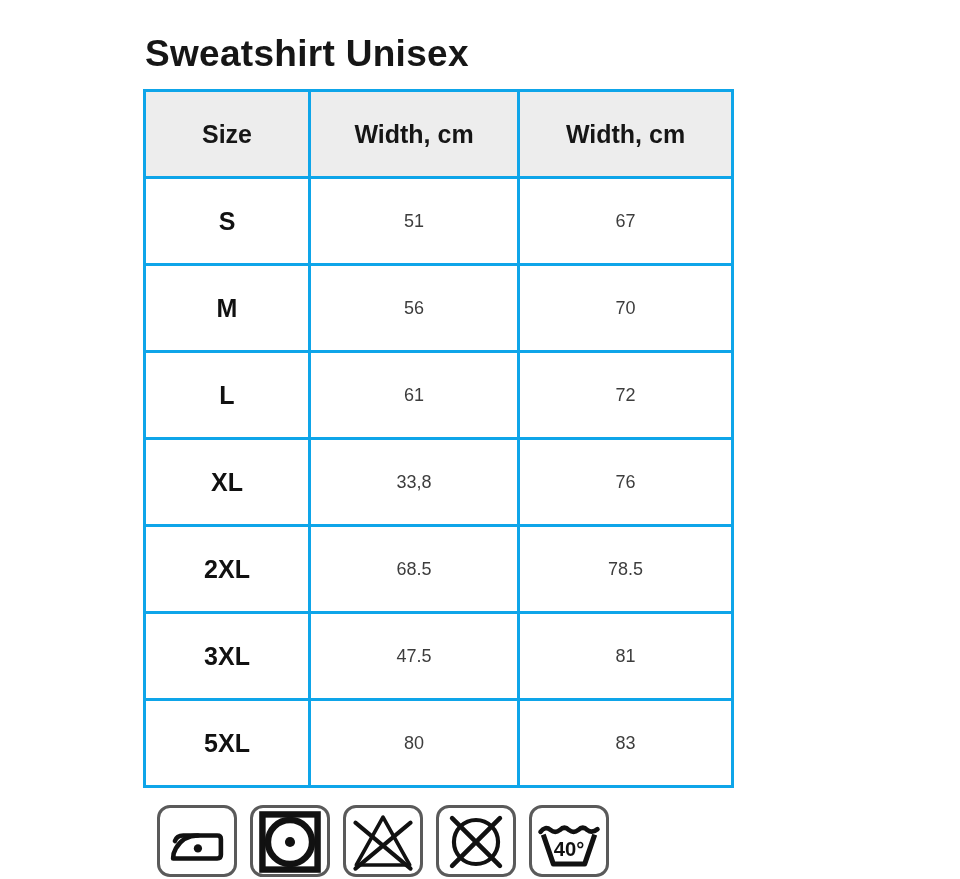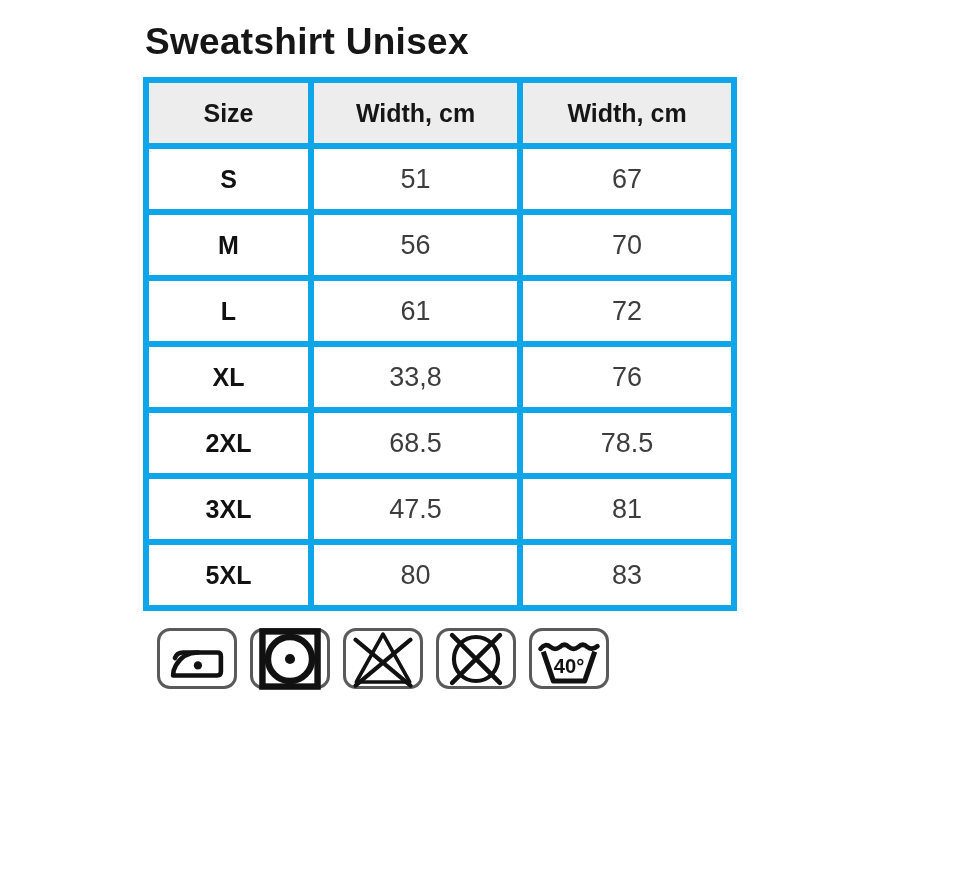--- a/index.html
+++ b/index.html
@@ -10,78 +10,77 @@
   body {
     width: 960px;
     height: 879px;
     position: relative;
     overflow: hidden;
     font-family: "Liberation Sans", sans-serif;
   }
   .page {
     position: absolute;
     left: 143px;
-    top: 20px;
+    top: 32px;
   }
   .title {
     margin: 0 0 13px 2px;
     font-size: 37px;
     line-height: 44px;
     font-weight: 700;
     color: #161616;
     letter-spacing: 0.3px;
   }
   table.size-chart {
     border-collapse: collapse;
     table-layout: fixed;
     width: 588px;
   }
   table.size-chart col.c-size   { width: 165px; }
   table.size-chart col.c-width  { width: 209px; }
   table.size-chart col.c-length { width: 214px; }
   table.size-chart th,
   table.size-chart td {
-    border: 6px solid #0ea5e9;
+    border: 3px solid #0ea5e9;
     text-align: center;
     vertical-align: middle;
-    padding: 0;
+    padding: 12px;
     height: 60px;
   }
   table.size-chart th {
     background: #ededed;
     font-size: 25px;
     font-weight: 700;
     color: #161616;
   }
   table.size-chart td {
-    font-size: 27px;
+    font-size: 18px;
     font-weight: 400;
     color: #3d3d3d;
     background: #ffffff;
   }
   table.size-chart td.size-col {
     font-size: 25px;
     font-weight: 700;
     color: #111111;
   }
   .care-icons {
     display: flex;
     gap: 13px;
     margin-top: 17px;
     padding-left: 14px;
   }
   .care-icon {
     width: 80px;
-    height: 61px;
+    height: 72px;
     box-sizing: border-box;
     border: 3px solid #5a5a5a;
     border-radius: 13px;
     background: #ffffff;
     display: flex;
-    align-items: center;
     justify-content: center;
   }
   .care-icon svg {
     width: 68px;
     height: 68px;
     display: block;
   }
   .stroke {
     fill: none;
     stroke: #111111;

